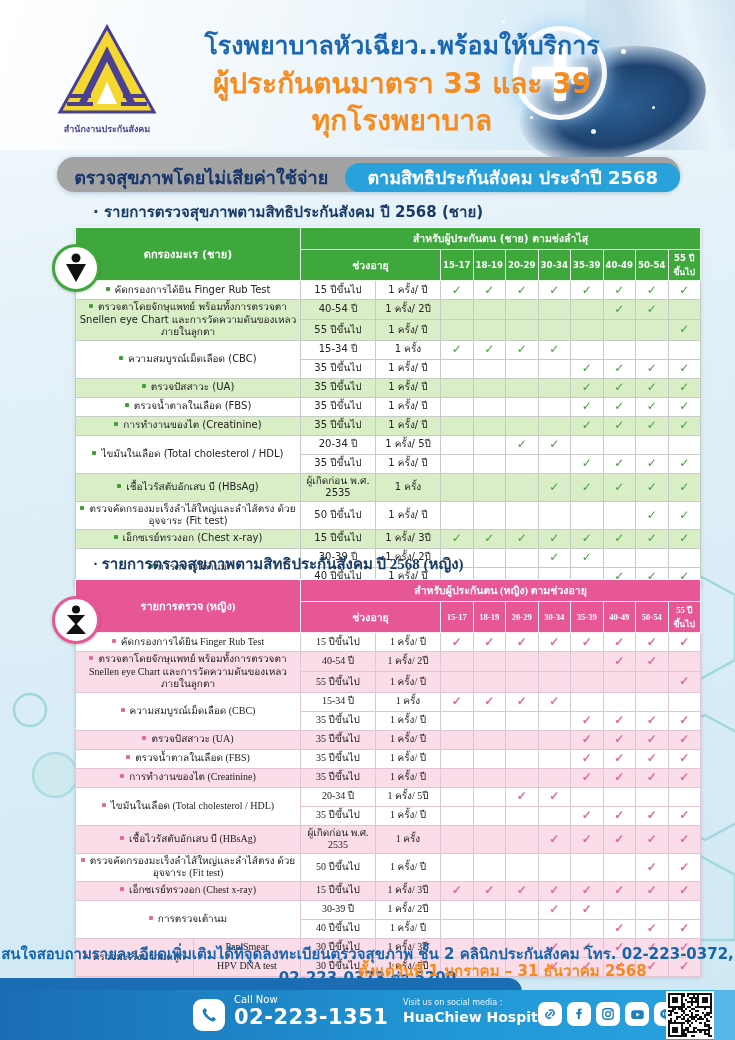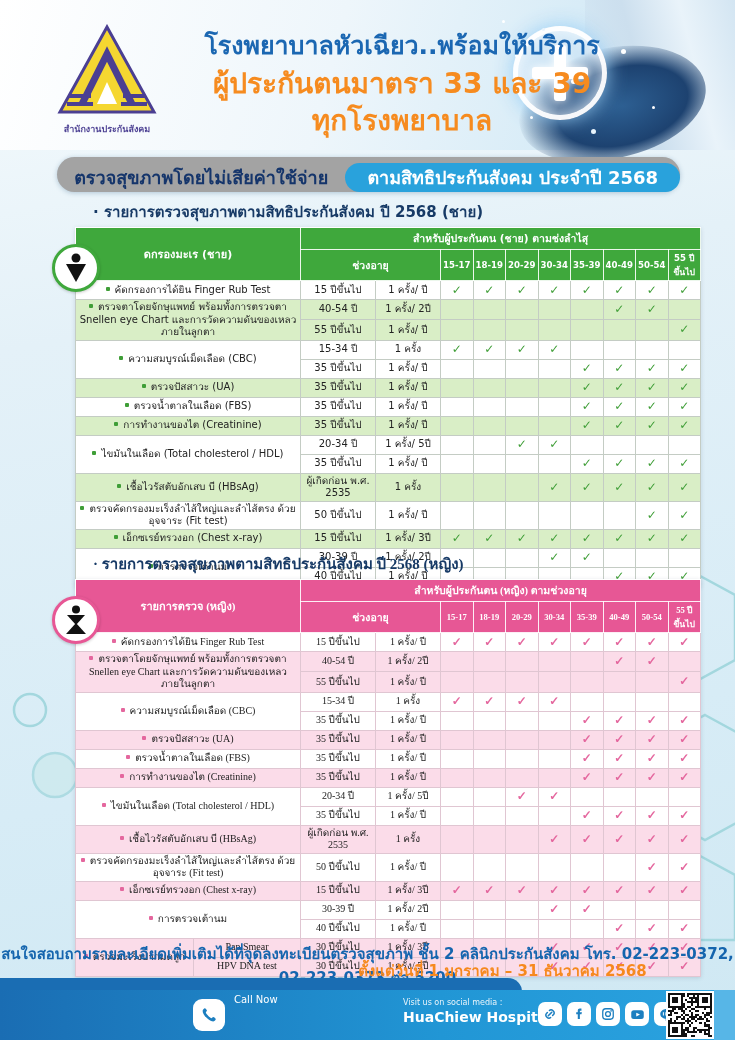--- a/index.html
+++ b/index.html
@@ -660,20 +660,21 @@
 <div class="footer-bump"></div>
 <div class="footer-bar">
   <div class="footer-strip"></div>
   <div class="phone-tile">
     <svg width="18" height="18" viewBox="0 0 24 24">
       <path d="M6.5 3c.8 0 3 2.6 2.8 3.4-.2.7-1.5 1.5-1.5 2.3 0 1.6 5.9 7.5 7.5 7.5.8 0 1.6-1.3 2.3-1.5.8-.2 3.4 2 3.4 2.8 0 1.1-2.3 3-3.5 3C12.2 20.5 3.5 11.8 3.5 6.5c0-1.2 1.9-3.5 3-3.5z" fill="#1d7fc0"></path>
     </svg>
   </div>
   <div class="call-block">
     <div class="call-label">Call Now</div>
+    <div class="call-number">02-223-1351</div>
   </div>
   <div class="visit-block">
     <div class="visit-label">Visit us on social media :</div>
     <div class="visit-name">HuaChiew Hospital</div>
   </div>
   <div class="social-row">
     <div class="stile">
       <svg width="14" height="14" viewBox="0 0 24 24" fill="none" stroke="#1d7fc0" stroke-width="2.6" stroke-linecap="round">
         <path d="M9 15 L15 9"></path>
           <path d="M11 6a4 4 0 015.7 0l1.3 1.3a4 4 0 010 5.7l-1.5 1.5"></path>

